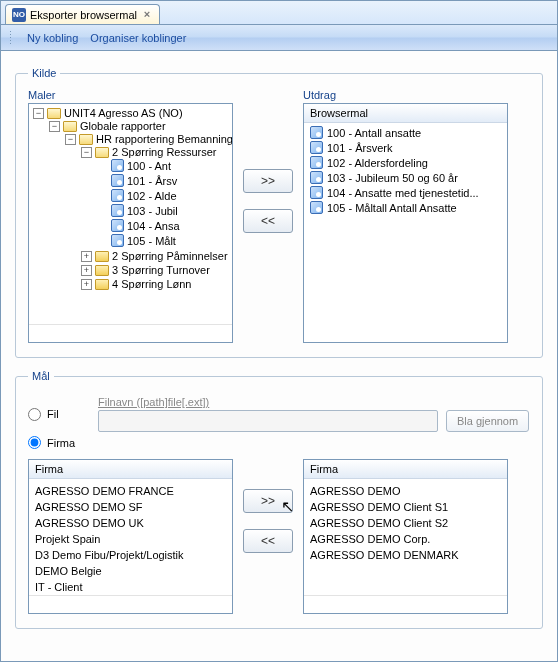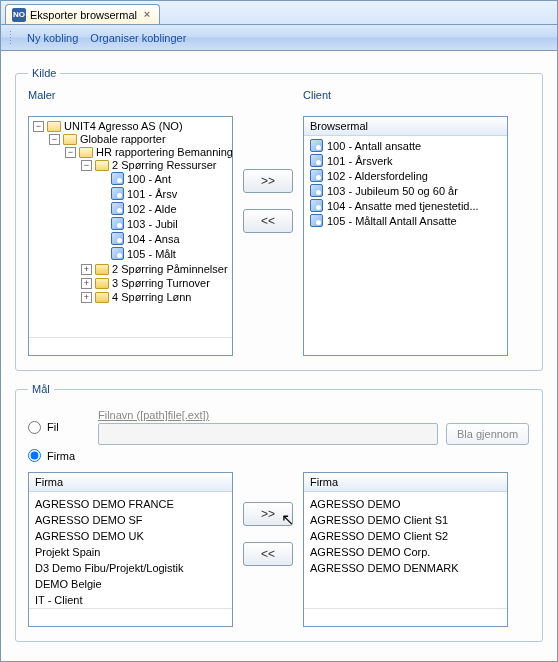--- a/index.html
+++ b/index.html
@@ -79,21 +79,21 @@
     border-radius: 3px;
     margin: 6px 0 12px 0;
     padding: 10px 4px 14px 12px;
   }
   legend {
     padding: 0 4px;
     color: #15428b;
   }
   .subhdr {
     color: #15428b;
-    margin-bottom: 15px;
+    margin-bottom: 2px;
   }
   .row-panes {
     display: flex;
     align-items: flex-start;
     gap: 10px;
   }
   .pane {
     border: 1px solid #7a99b8;
     background: #fff;
     width: 205px;
@@ -390,21 +390,21 @@
               </div>
           </div>
         </div>
 
         <div class="btn-col">
           <button class="move-btn">&gt;&gt;</button>
           <button class="move-btn">&lt;&lt;</button>
         </div>
 
         <div style="flex-shrink:0">
-          <div class="subhdr">Client</div>
+          <div class="subhdr">Utdrag</div>
           <div class="pane utdrag">
             <div class="pane-header">Browsermal</div>
             <div class="pane-body" id="utdrag-list">
                 <div class="list-item">
                   <span class="report-icon"></span>
                   <span>100 - Antall ansatte</span>
                 </div>
                 <div class="list-item">
                   <span class="report-icon"></span>
                   <span>101 - Årsverk</span>

